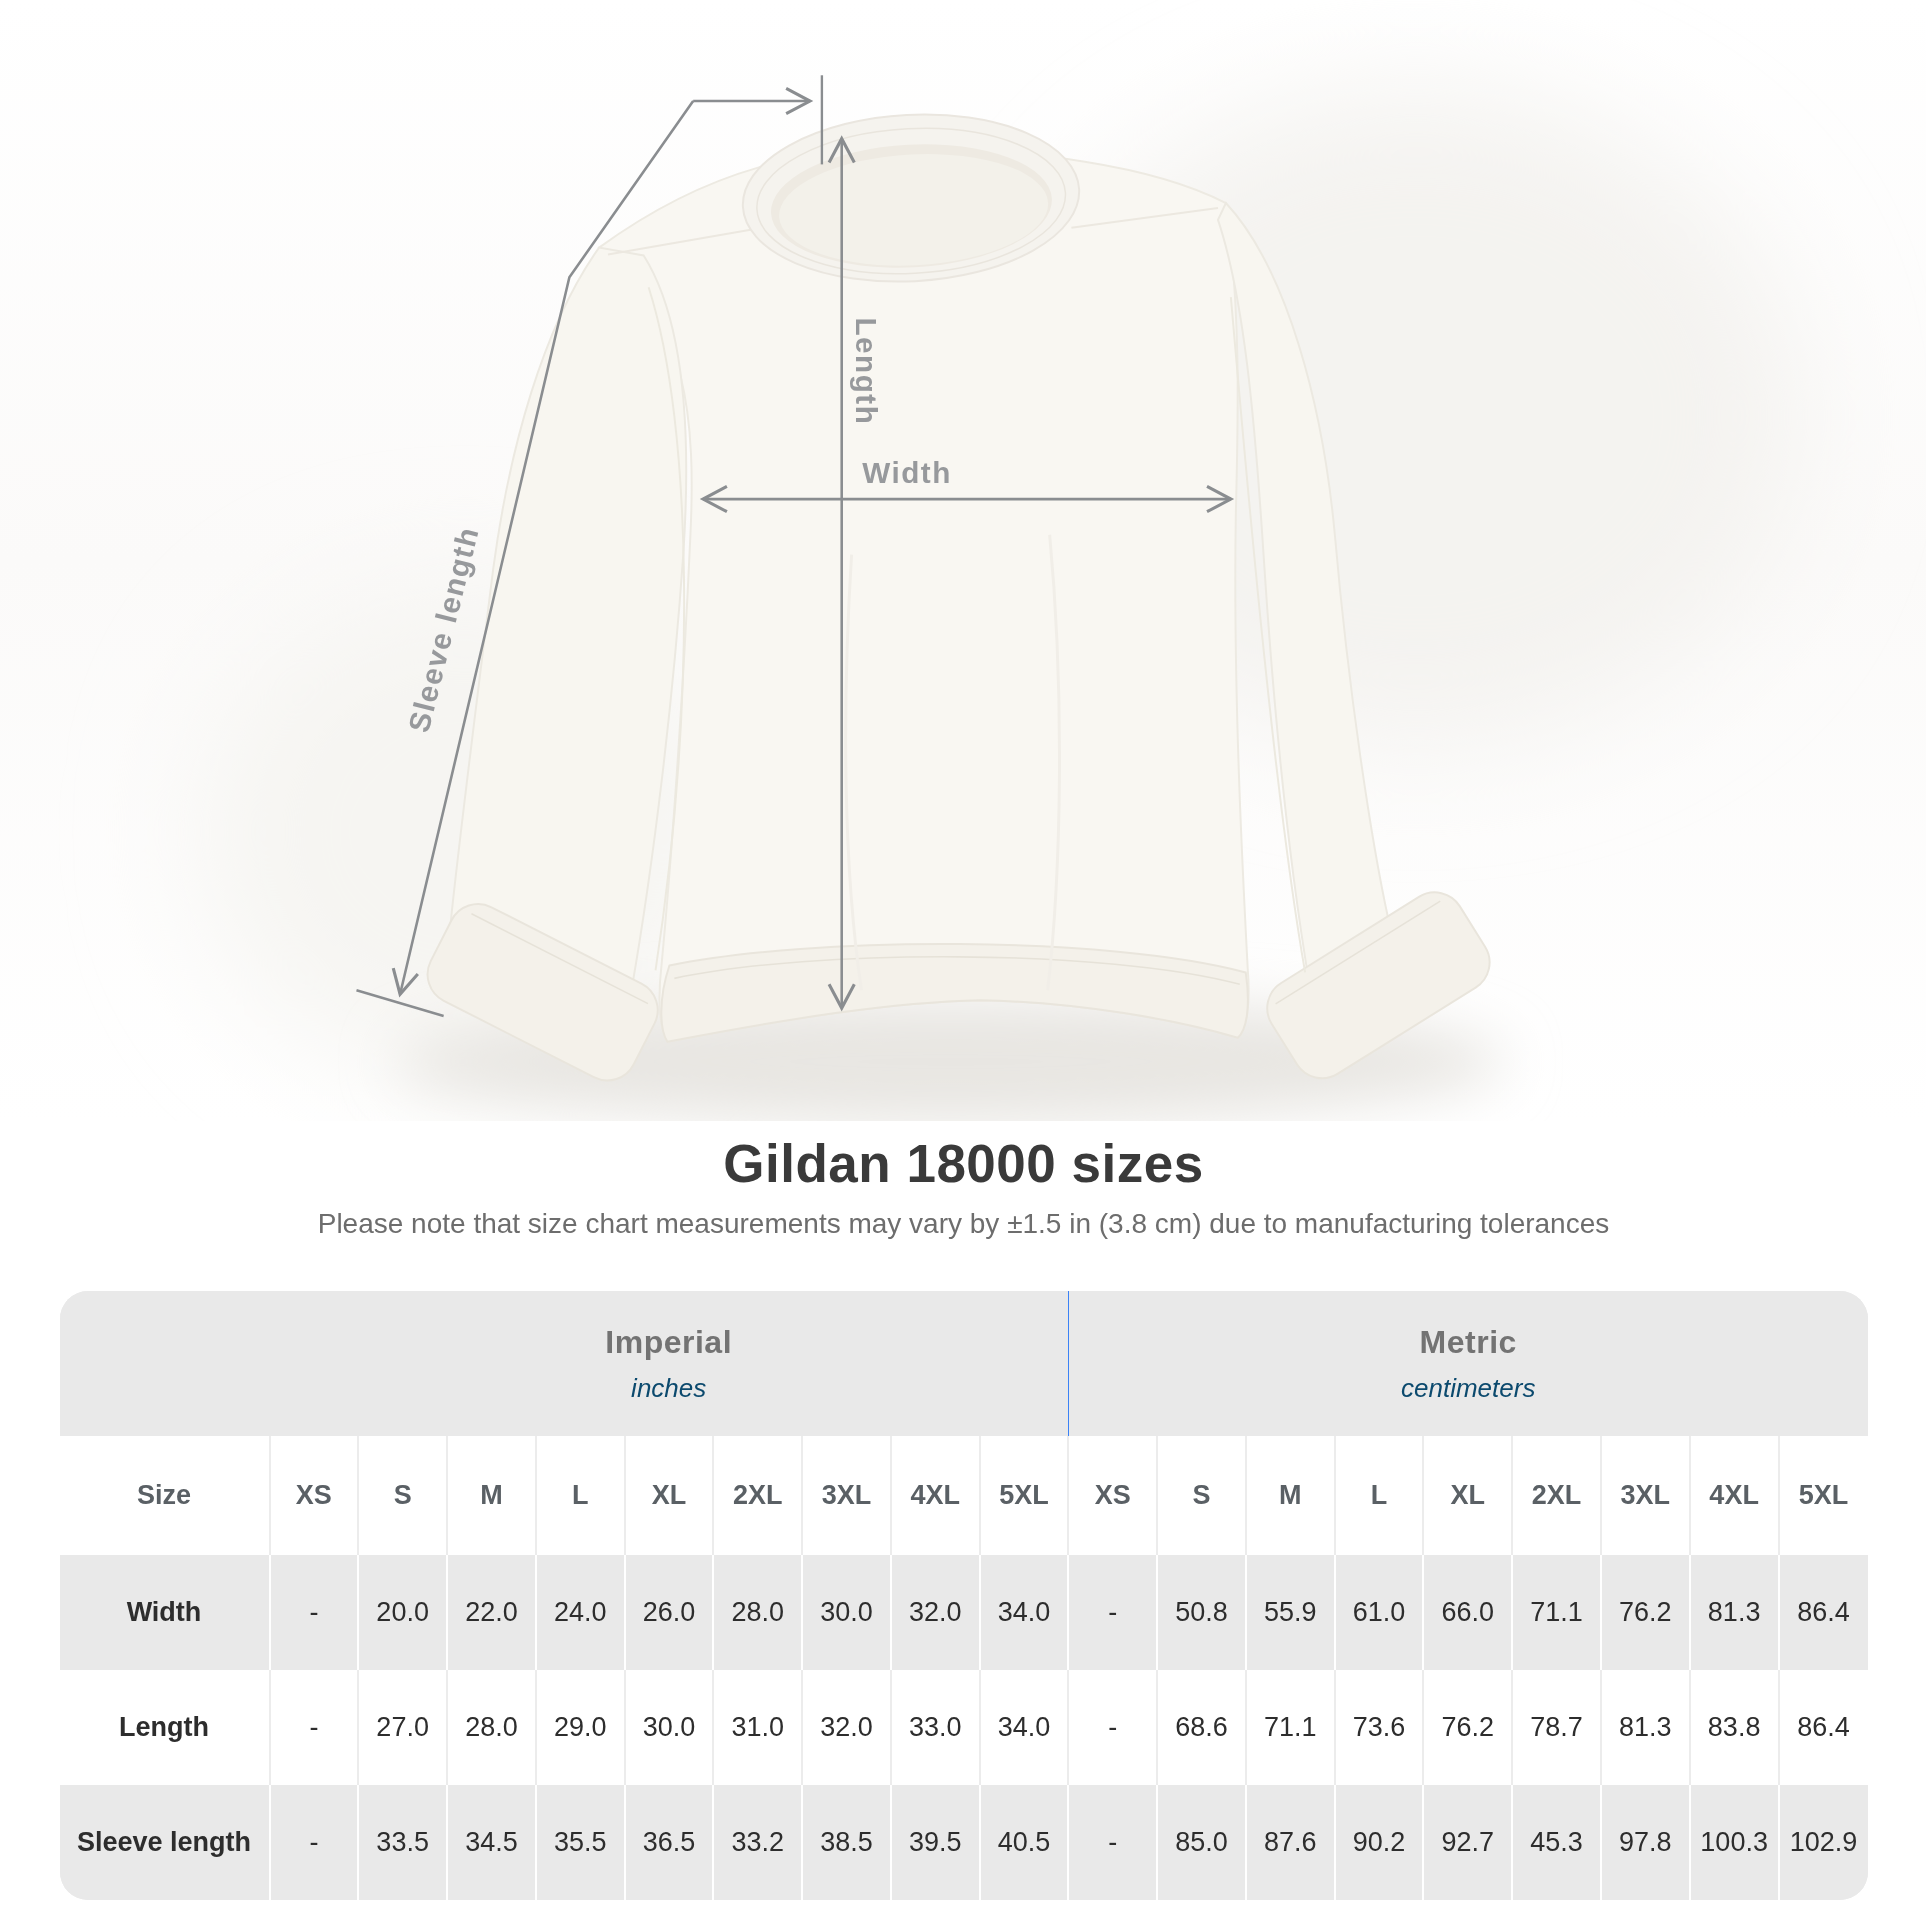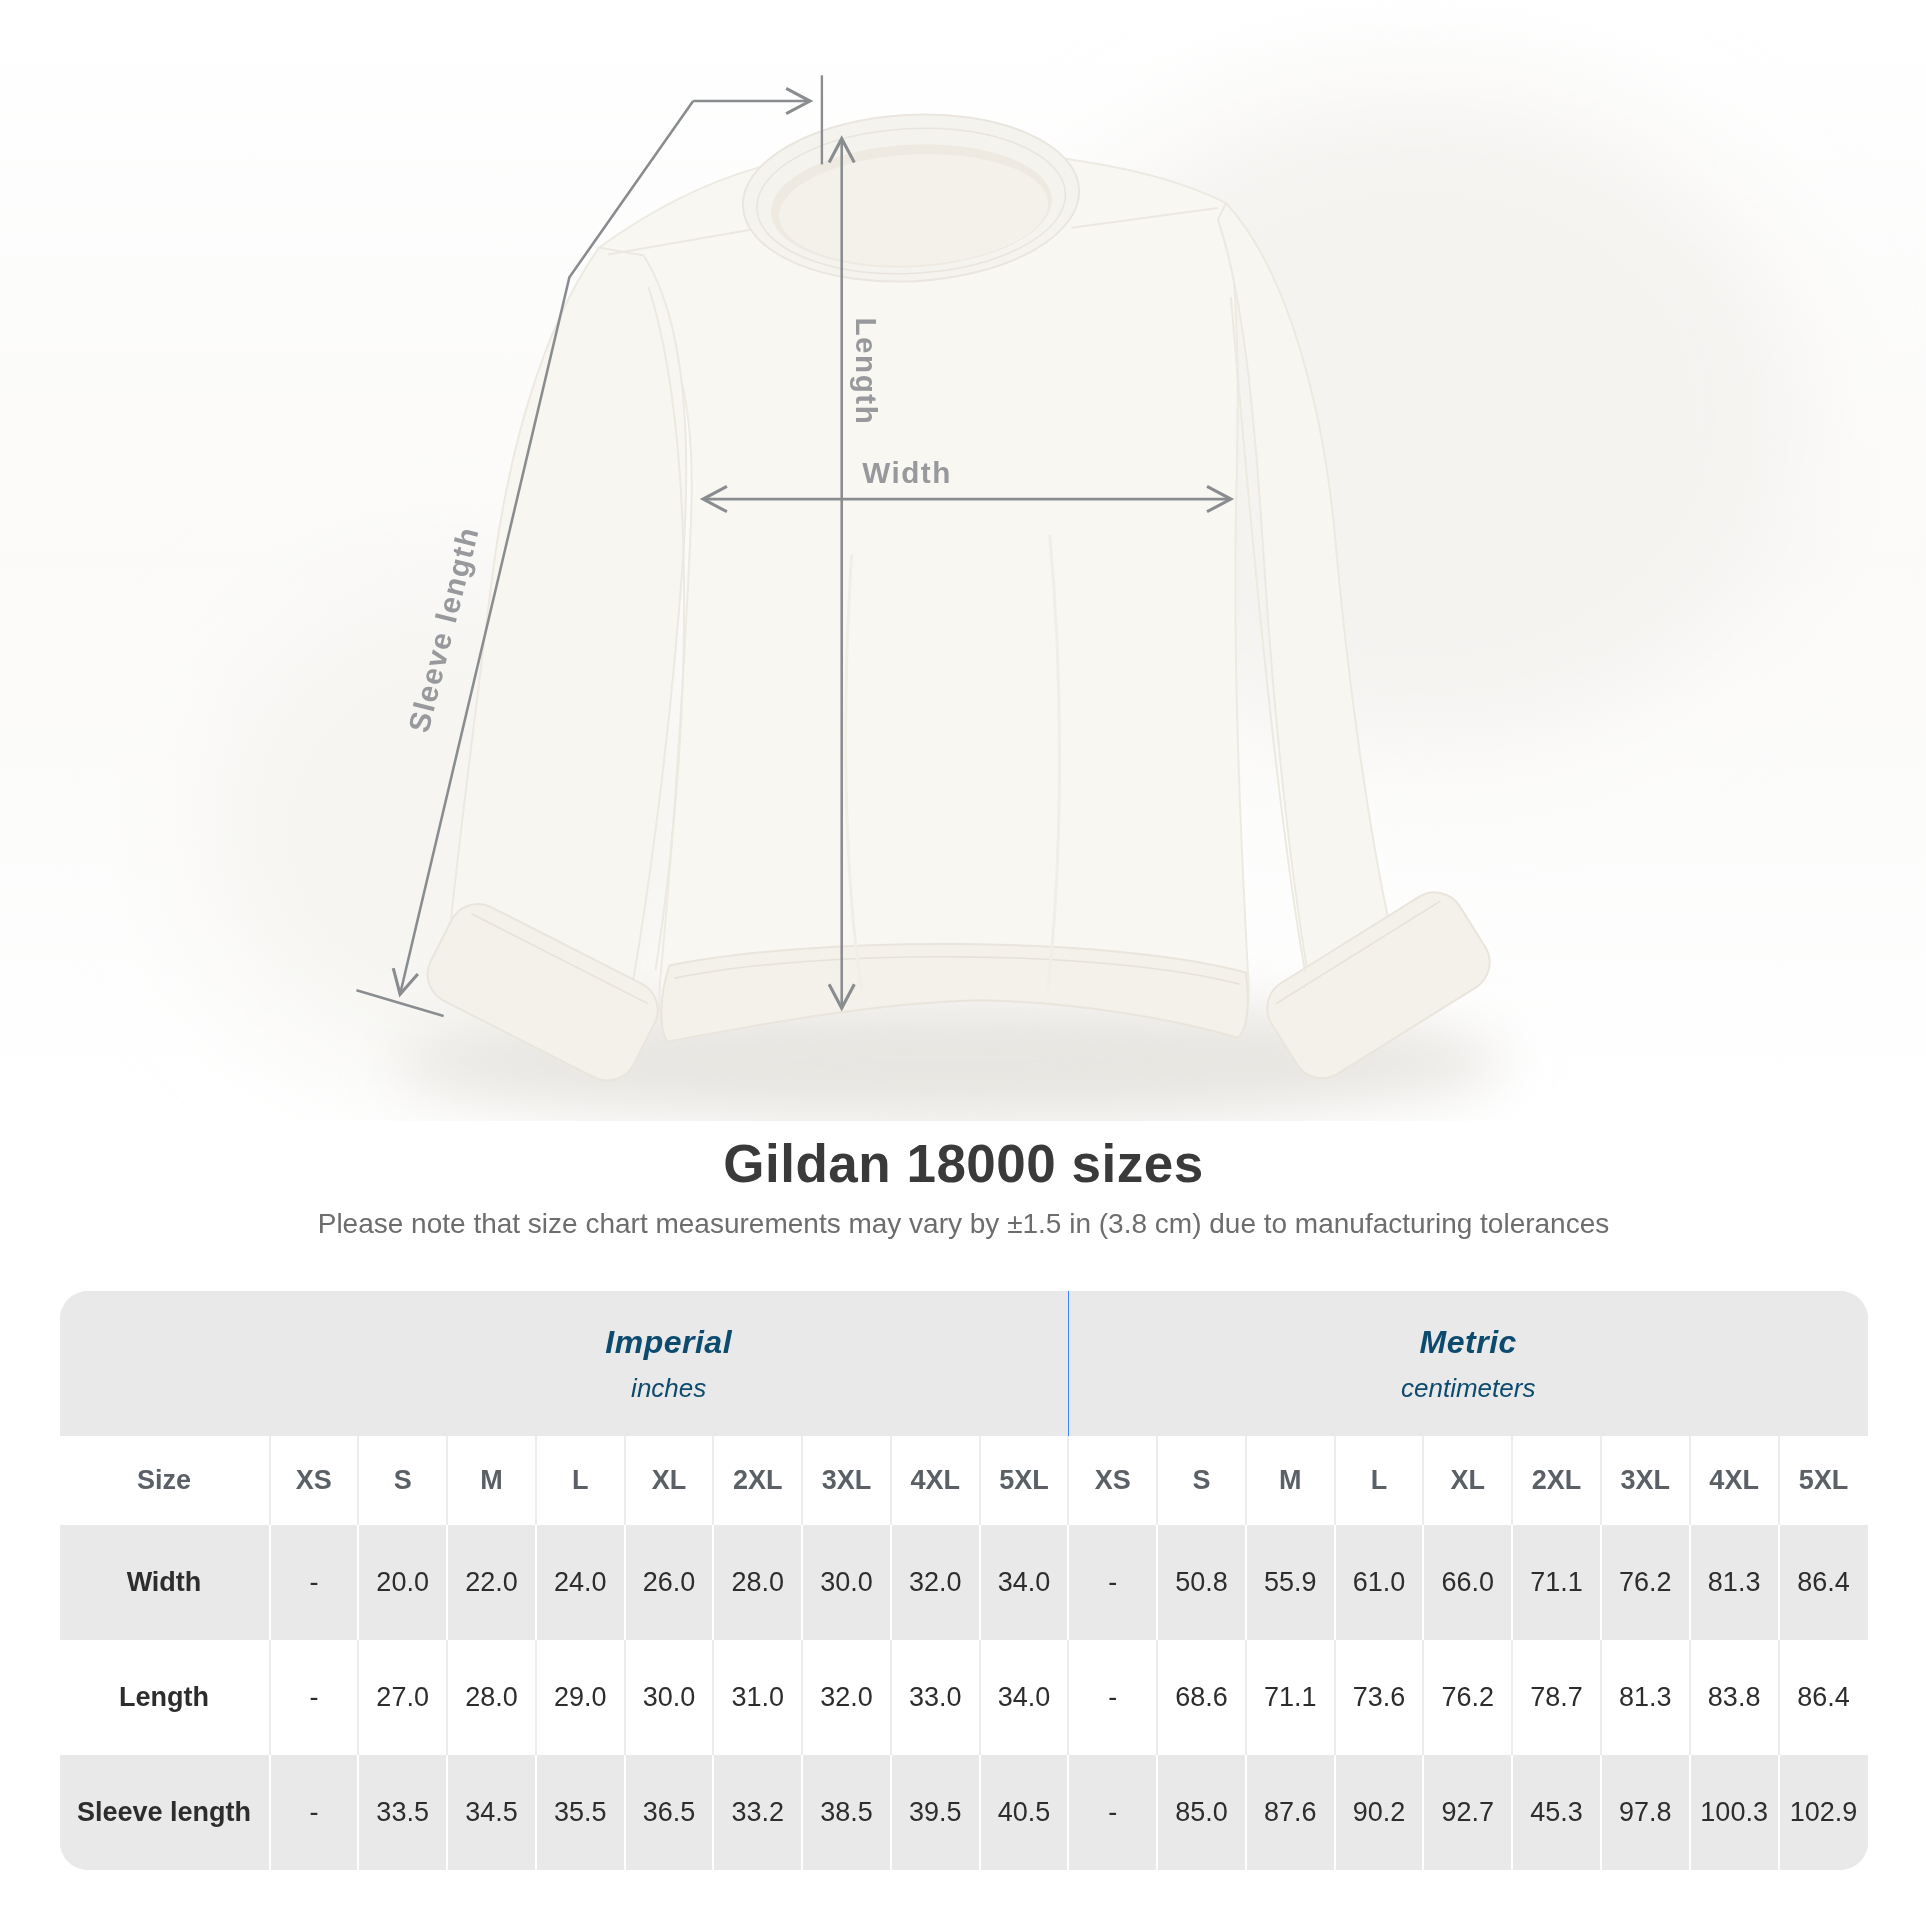--- a/index.html
+++ b/index.html
@@ -12,23 +12,23 @@
   .heading{text-align:center;margin:6px 0 0 0;}
   .title{margin:12px;font-size:53px;font-weight:bold;color:#3a3a3a;letter-spacing:0.5px;}
   .subtitle{margin:14px 0 0 0;font-size:28px;color:#6d6d6d;}
   .table-wrap{width:1808px;margin:51px auto 0 auto;border-radius:28px;overflow:hidden;background:#e9e9e9;}
   table.size-chart{width:100%;border-collapse:collapse;table-layout:fixed;}
   col.label-col{width:210px;}
   td{padding:0;text-align:center;vertical-align:middle;}
   tr.units-row td{height:145px;background:#e9e9e9;}
   td.units-imperial{padding-left:210px;}
   td.units-metric{border-left:1px solid #3b82f6;}
-  .unit-name{font-size:32px;font-weight:bold;font-style:italic;color:#0c4a6e;letter-spacing:0.5px;}
+  .unit-name{font-size:32px;font-weight:bold;color:#737373;letter-spacing:0.5px;}
   .unit-sub{font-size:26px;font-style:italic;color:#0c4a6e;margin-top:12px;}
-  tr.size-row td{height:89px;background:#ffffff;font-weight:bold;font-size:27px;color:#5a6065;}
+  tr.size-row td{height:119px;background:#ffffff;font-weight:bold;font-size:27px;color:#5a6065;}
   tr.size-row td + td{border-left:2px solid #ececec;}
   tr.data-row td{height:115px;font-size:27px;color:#2d2d2d;}
   td.rowlabel{font-weight:bold;color:#5a6065;}
   tr.gray td{background:#e9e9e9;}
   tr.gray td + td{border-left:2px solid #ffffff;}
   tr.white td{background:#ffffff;}
   tr.white td + td{border-left:2px solid #ececec;}
 </style>
 </head>
 <body>

